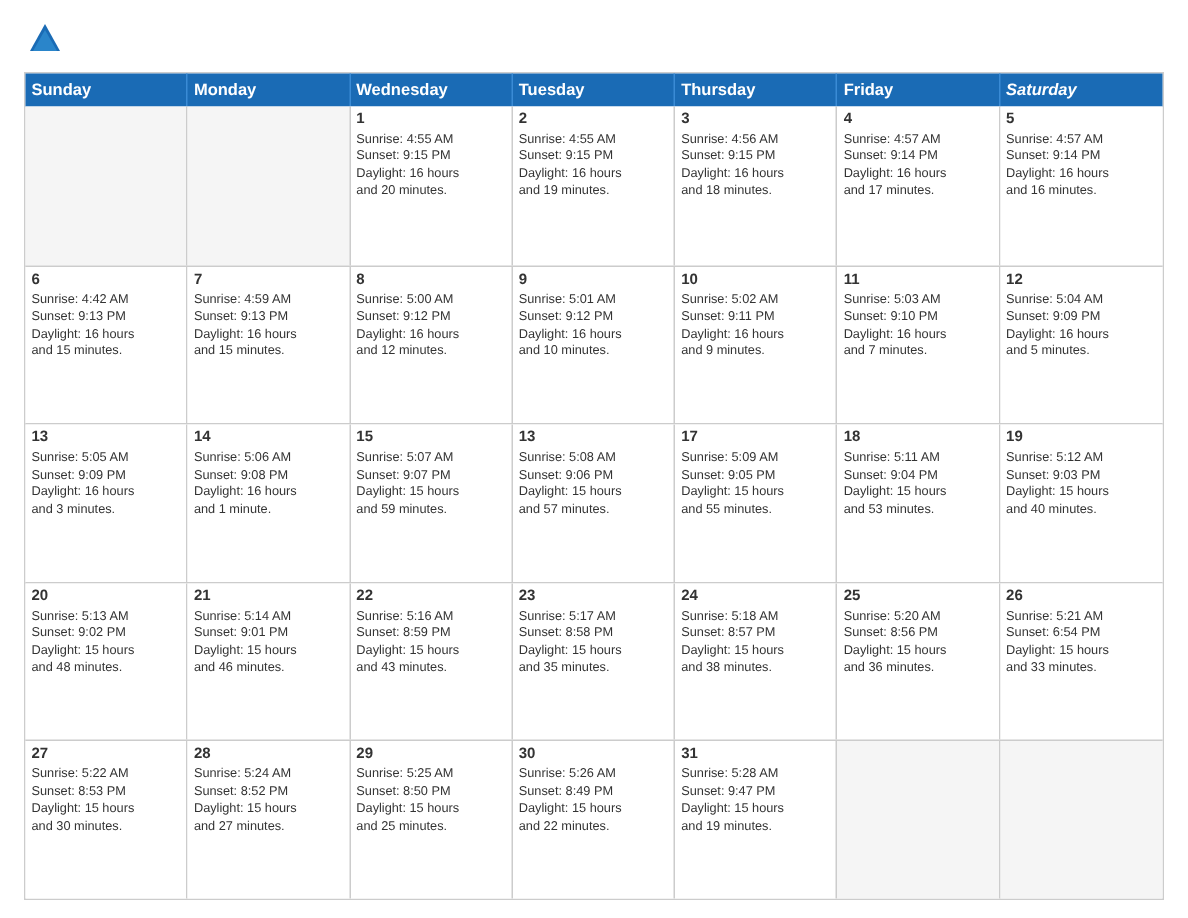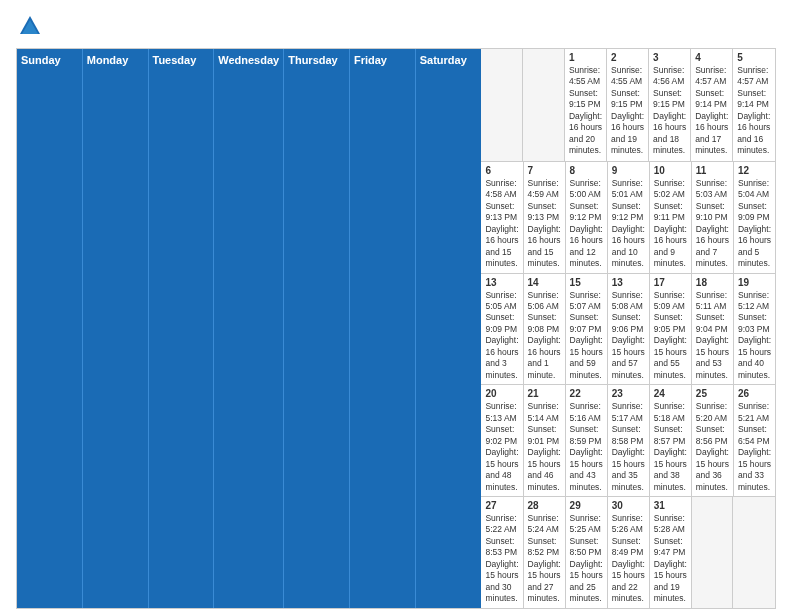--- a/index.html
+++ b/index.html
@@ -56,37 +56,37 @@
       color: #333;
       line-height: 1;
     }
     .title-location {
       font-size: 15px;
       color: #333;
     }
     .calendar {
       flex: 1;
       display: flex;
-      flex-direction: row;
+      flex-direction: column;
       border: 1px solid #ccc;
     }
     .cal-header {
       display: grid;
       grid-template-columns: repeat(7, 1fr);
       background: #1a6bb5;
     }
     .cal-header-cell {
       padding: 5px 4px;
       color: #fff;
       font-size: 11px;
       font-weight: bold;
       text-align: left;
       border-right: 1px solid #3a8bd5;
     }
-    .cal-header-cell:last-child { border-right: none; }
+    .cal-header-cell:last-child { border-right: none; font-style: italic; }
     .cal-body {
       flex: 1;
       display: grid;
       grid-template-rows: repeat(5, 1fr);
     }
     .cal-row {
       display: grid;
       grid-template-columns: repeat(7, 1fr);
       border-top: 1px solid #ccc;
     }
@@ -131,22 +131,22 @@
     <div class="title-block">
       <div class="title-month"></div>
       <div class="title-location"></div>
     </div>
   </div>
 
   <div class="calendar">
     <div class="cal-header" id="cal-header">
         <div class="cal-header-cell">Sunday</div>
         <div class="cal-header-cell">Monday</div>
+        <div class="cal-header-cell">Wednesday</div>
         <div class="cal-header-cell">Tuesday</div>
-        <div class="cal-header-cell">Wednesday</div>
         <div class="cal-header-cell">Thursday</div>
         <div class="cal-header-cell">Friday</div>
         <div class="cal-header-cell">Saturday</div>
       </div>
     <div class="cal-body" id="cal-body">
         <div class="cal-row">
           <div class="cal-cell empty"></div>
           <div class="cal-cell empty"></div>
           <div class="cal-cell">
             <span class="day-num">1</span>
@@ -180,21 +180,21 @@
             <span class="day-num">5</span>
             <span class="cell-line">Sunrise: 4:57 AM</span>
             <span class="cell-line">Sunset: 9:14 PM</span>
             <span class="cell-line">Daylight: 16 hours</span>
             <span class="cell-line">and 16 minutes.</span>
           </div>
         </div>
         <div class="cal-row">
           <div class="cal-cell">
             <span class="day-num">6</span>
-            <span class="cell-line">Sunrise: 4:58 AM</span>
+            <span class="cell-line">Sunrise: 4:42 AM</span>
             <span class="cell-line">Sunset: 9:13 PM</span>
             <span class="cell-line">Daylight: 16 hours</span>
             <span class="cell-line">and 15 minutes.</span>
           </div>
           <div class="cal-cell">
             <span class="day-num">7</span>
             <span class="cell-line">Sunrise: 4:59 AM</span>
             <span class="cell-line">Sunset: 9:13 PM</span>
             <span class="cell-line">Daylight: 16 hours</span>
             <span class="cell-line">and 15 minutes.</span>

